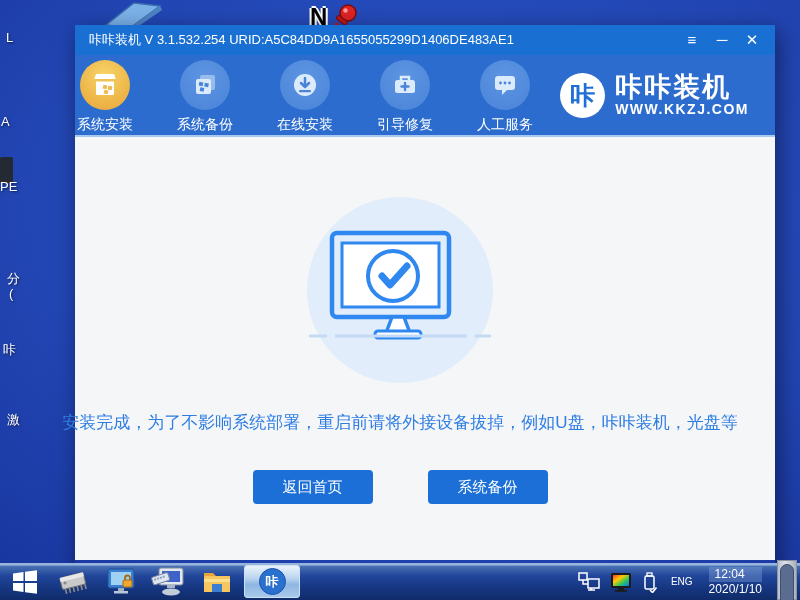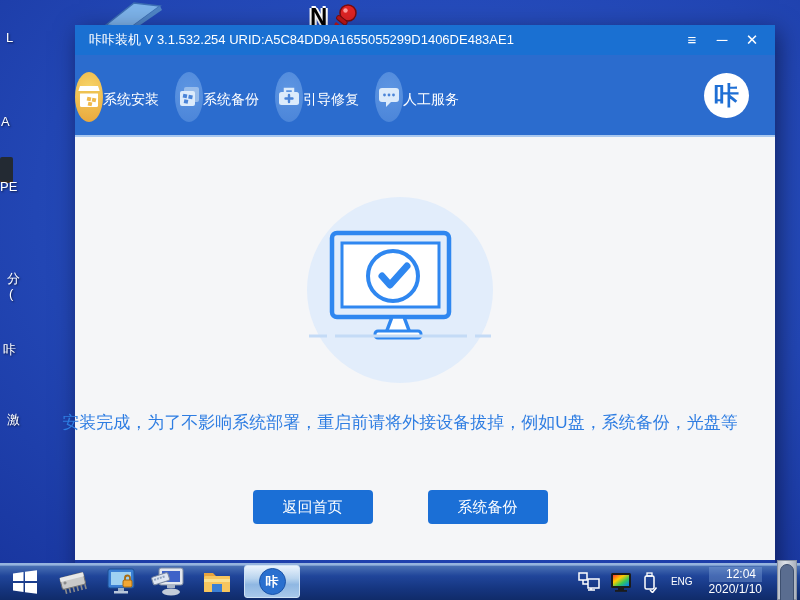--- a/index.html
+++ b/index.html
@@ -19,54 +19,54 @@
 
   
   #app-window { position:absolute; left:75px; top:25px; width:700px; height:593px;
     box-shadow:4px 6px 22px rgba(0,0,20,.5); }
   .titlebar { height:30px; background:#1a70d2; display:flex; align-items:center; padding:0 12px 0 14px; }
   .titlebar .title { color:#fff; font-size:13px; flex:1; white-space:nowrap; overflow:hidden; }
   .win-controls { display:flex; gap:8px; }
   .win-btn { color:#fff; font-size:15px; width:22px; height:20px; line-height:20px; text-align:center; cursor:default; }
   .navbar { height:82px; background:#2b6cce; border-bottom:2px solid #a9c8ef; display:flex; align-items:center; }
   .nav-list { display:flex; gap:40px; padding-left:0; }
-  .nav-item { width:60px; display:flex; flex-direction:row; align-items:center; margin-top:4px; }
+  .nav-item { width:60px; display:flex; flex-direction:column; align-items:center; margin-top:4px; }
   .nav-circle { width:50px; height:50px; border-radius:50%; display:flex; align-items:center; justify-content:center;
     background:radial-gradient(circle at 50% 35%, #5d95e2 0%, #4a84d8 100%); }
   .nav-item.active .nav-circle { background:radial-gradient(circle at 50% 32%, #f7d569 0%, #efb94c 55%, #e8a63c 100%); }
   .nav-label { margin-top:6px; color:#fff; font-size:14px; white-space:nowrap; }
   .brand { margin-left:auto; margin-right:26px; display:flex; align-items:center; gap:10px; }
   .brand-circle { width:45px; height:45px; border-radius:50%; background:#fff; color:#1f6fd4;
     font-size:25px; font-weight:bold; display:flex; align-items:center; justify-content:center; }
   .brand-name { color:#fff; font-size:27px; font-weight:bold; letter-spacing:2px; line-height:28px; }
   .brand-site { color:#fff; font-size:14px; font-weight:bold; letter-spacing:1.5px; line-height:16px; }
 
   .content { height:423px; background:#f5f6f8; display:flex; flex-direction:column; align-items:center; }
   .content-inner { width:650px; margin-right:50px; display:flex; flex-direction:column; align-items:center; }
   .illustration { margin-top:58px; }
   .message { margin-top:26px; color:#2e7de2; font-size:17px; white-space:nowrap; }
-  .btn-row { margin-top:56px; display:flex; gap:55px; }
+  .btn-row { margin-top:36px; display:flex; gap:55px; }
   .blue-btn { width:120px; height:34px; background:#1b6fd6; color:#fff; font-size:15px; border:none; border-radius:4px; cursor:pointer;
     font-family:inherit; }
 
   
   #taskbar { position:absolute; left:0; bottom:0; width:800px; height:37px;
     background:linear-gradient(180deg, #96b4de 0%, #96b4de 6%, #4a71b4 8%, #20459a 35%, #15357f 70%, #102b69 100%);
     display:flex; align-items:center; }
   .tb-icon { width:38px; height:34px; display:flex; align-items:center; justify-content:center; }
   .start-btn { margin-left:6px; }
   .tb-gap { width:10px; }
   .kaka-task-btn { width:56px; height:33px; margin-left:8px; border:1px solid #cfe2f5; border-radius:3px;
     background:linear-gradient(180deg, #eaf3fc 0%, #b9d4ee 40%, #8fb7e2 60%, #a8c8ea 100%);
     display:flex; align-items:center; justify-content:center; }
   .kaka-task-circle { width:27px; height:27px; border-radius:50%; background:#2a70cf; border:1px solid #1a53a8;
     color:#fff; font-size:13px; font-weight:bold; display:flex; align-items:center; justify-content:center; }
   .tray { margin-left:auto; display:flex; align-items:center; gap:8px; padding-right:34px; }
   .tray-lang { color:#fff; font-size:10px; padding:0 4px; }
-  .tray-clock { color:#fff; font-size:12px; text-align:right; line-height:15px; padding:2px 4px; }
+  .tray-clock { color:#fff; font-size:12px; line-height:15px; padding:2px 4px; }
   .tray-clock .time { background:rgba(140,175,225,.35); padding:0 6px; }
   .edge-scrollbar { position:absolute; right:3px; bottom:0; width:20px; height:40px;
     background:linear-gradient(90deg,#b9bfc9,#dfe3e9 40%,#aab1bd); border:1px solid #8a93a2; }
   .edge-scrollbar .thumb { position:absolute; left:2px; top:3px; width:14px; height:37px;
     background:linear-gradient(90deg,#55688c,#76890f0); background:#5a6d90; border-radius:7px 7px 0 0; border:1px solid #3e5070; }
 </style>
 </head>
 <body>
 
 <div id="screen">
@@ -131,20 +131,30 @@
                   <rect x="13.5" y="12" width="4" height="4" transform="rotate(10 15.5 14)"></rect>
                   <rect x="9" y="16.5" width="4" height="4" transform="rotate(10 11 18.5)"></rect>
                 </g>
             </svg>
           </span>
           <span class="nav-label">系统备份</span>
         </div>
         <div class="nav-item">
           <span class="nav-circle">
             <svg width="28" height="28" viewBox="0 0 28 28">
+              <circle cx="14" cy="14" r="11" fill="#dcebfb"></circle>
+              <path d="M14 7 v8 M10 12 l4 4 l4 -4" stroke="#4a84d8" stroke-width="2.5" fill="none" stroke-linecap="round" stroke-linejoin="round"></path>
+              <rect x="8" y="19" width="12" height="2.2" rx="1" fill="#4a84d8"></rect>
+            </svg>
+          </span>
+          <span class="nav-label">在线安装</span>
+        </div>
+        <div class="nav-item">
+          <span class="nav-circle">
+            <svg width="28" height="28" viewBox="0 0 28 28">
               <rect x="4" y="9" width="20" height="13" rx="2.5" fill="#dcebfb"></rect>
               <path d="M10 9 v-3 h8 v3" stroke="#dcebfb" stroke-width="2.5" fill="none"></path>
               <path d="M14 12 v7 M10.5 15.5 h7" stroke="#4a84d8" stroke-width="2.4" stroke-linecap="round"></path>
             </svg>
           </span>
           <span class="nav-label">引导修复</span>
         </div>
         <div class="nav-item">
           <span class="nav-circle">
             <svg width="28" height="28" viewBox="0 0 28 28">
@@ -155,20 +165,24 @@
                   <circle cx="14" cy="12" r="1.4"></circle>
                   <circle cx="18.5" cy="12" r="1.4"></circle>
                 </g>
             </svg>
           </span>
           <span class="nav-label">人工服务</span>
         </div>
       </div>
       <div class="brand">
         <span class="brand-circle">咔</span>
+        <span>
+          <div class="brand-name">咔咔装机</div>
+          <div class="brand-site">WWW.KKZJ.COM</div>
+        </span>
       </div>
     </div>
 
     <div class="content">
       <div class="content-inner">
         <svg class="illustration" width="190" height="190" viewBox="0 0 190 190">
           <circle cx="95" cy="95" r="93" fill="#e2edfb"></circle>
 
           <rect x="44" y="57" width="13" height="13" fill="#b9d7f7"></rect>
           <rect x="40" y="77" width="10" height="10" fill="#8fbcf2"></rect>
@@ -183,21 +197,21 @@
           <circle cx="88" cy="81" r="25" fill="#fff" stroke="#2f87f0" stroke-width="4"></circle>
           <path d="M77 81 l8 9 l17 -19" fill="none" stroke="#2f87f0" stroke-width="7" stroke-linecap="round" stroke-linejoin="round"></path>
 
           <path d="M87 122 L81 138 L105 138 L99 122 Z" fill="#fff" stroke="#2f87f0" stroke-width="3.5" stroke-linejoin="round"></path>
           <rect x="70" y="136" width="46" height="7" rx="3" fill="#fff" stroke="#2f87f0" stroke-width="3"></rect>
 
           <line x1="4" y1="141" x2="22" y2="141" stroke="#c4dbf6" stroke-width="3"></line>
           <line x1="30" y1="141" x2="162" y2="141" stroke="#c4dbf6" stroke-width="3"></line>
           <line x1="170" y1="141" x2="186" y2="141" stroke="#c4dbf6" stroke-width="3"></line>
         </svg>
-        <div class="message">安装完成，为了不影响系统部署，重启前请将外接设备拔掉，例如U盘，系统备份，光盘等</div>
+        <div class="message">安装完成，为了不影响系统部署，重启前请将外接设备拔掉，例如U盘，咔咔装机，光盘等</div>
         <div class="btn-row">
           <button class="blue-btn">返回首页</button>
           <button class="blue-btn">系统备份</button>
         </div>
       </div>
     </div>
   </div>
 
   <div id="taskbar">
     <div class="tb-icon start-btn">

